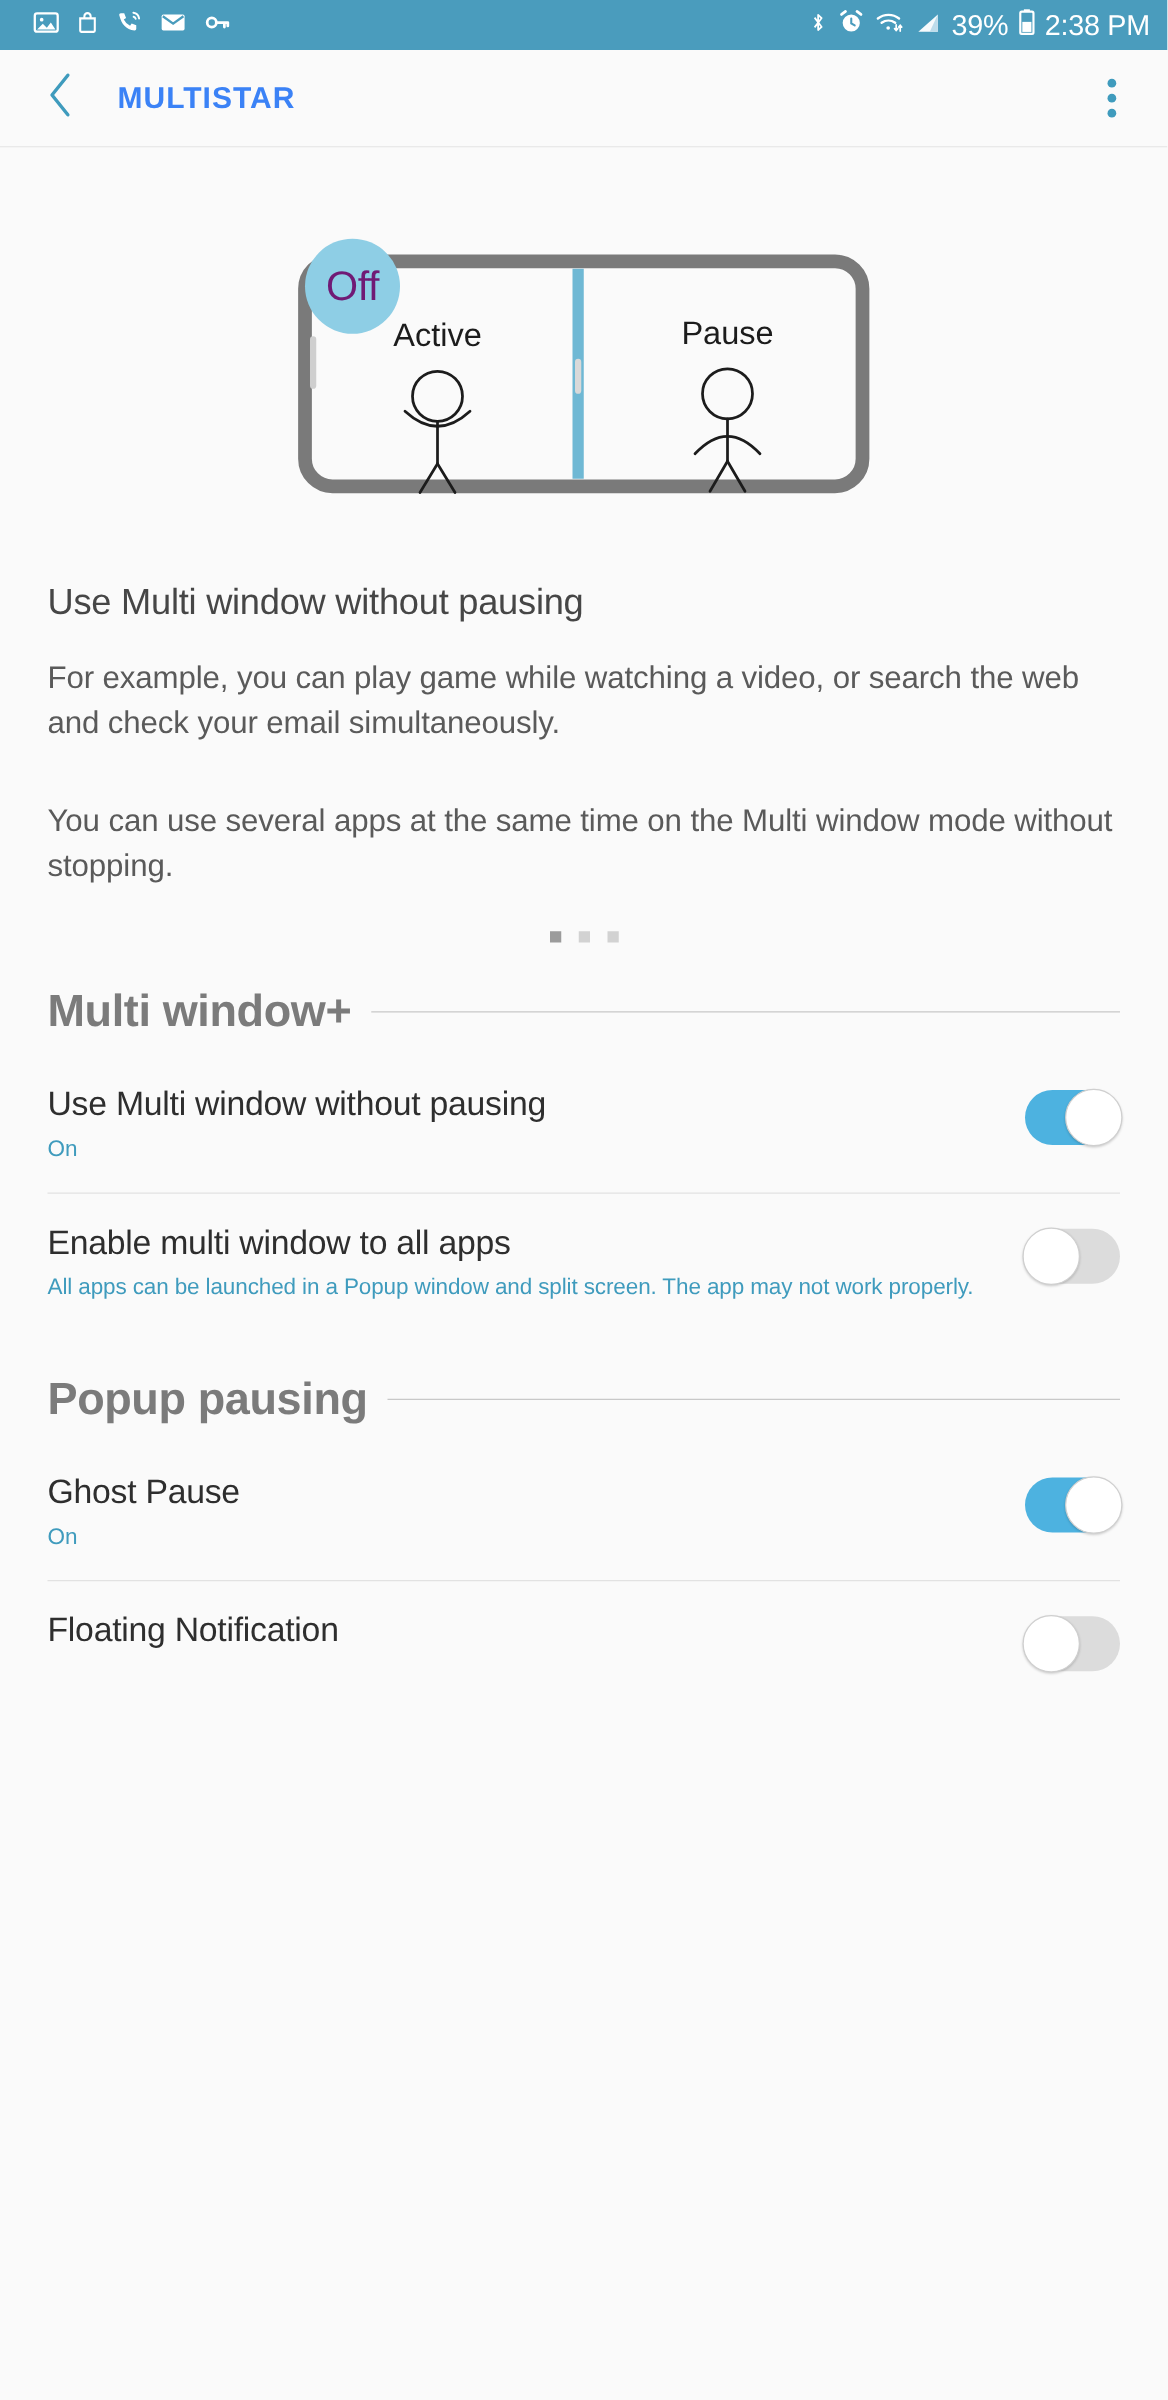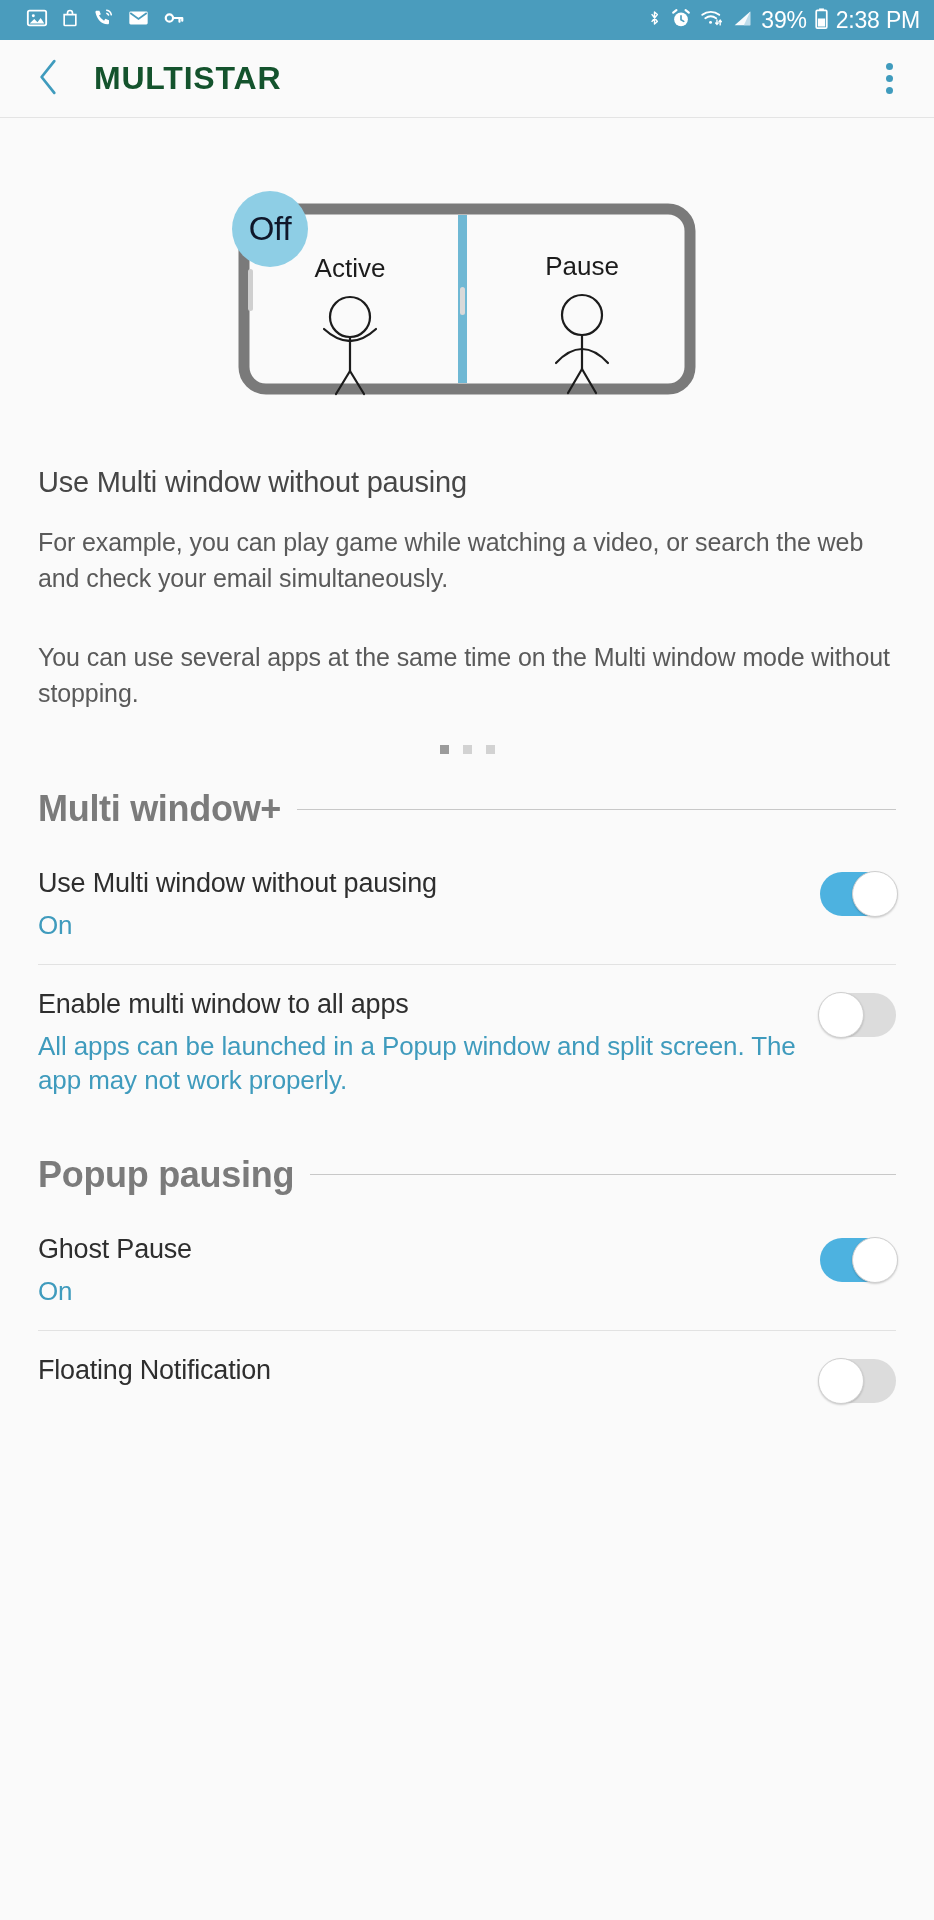--- a/index.html
+++ b/index.html
@@ -58,23 +58,23 @@
   }
   .back-btn {
     width: 46px;
     height: 46px;
     display: flex;
     align-items: center;
     justify-content: center;
     cursor: pointer;
   }
   .app-title {
-    font-size: 32px;
+    font-size: 24px;
     font-weight: bold;
-    color: #14532d;
+    color: #3b82f6;
     letter-spacing: 0.8px;
     margin-left: 22px;
     flex: 1;
   }
   .overflow-btn {
     width: 46px;
     height: 48px;
     display: flex;
     flex-direction: column;
     align-items: center;
@@ -107,32 +107,32 @@
     justify-content: center;
     margin-top: 28px;
   }
   .hero-inner {
     position: relative;
     width: 470px;
     height: 215px;
   }
   .off-badge {
     position: absolute;
-    left: 0px;
+    left: 12px;
     top: 2px;
     width: 76px;
     height: 76px;
     border-radius: 50%;
     background: #8ecee5;
     display: flex;
     align-items: center;
     justify-content: center;
     z-index: 4;
     font-size: 33px;
-    color: #0f172a;
+    color: #701a75;
     letter-spacing: -0.3px;
   }
 
   
   .intro {
     padding: 0 38px;
     margin-top: 20px;
   }
   .intro-title {
     font-size: 29px;
@@ -194,21 +194,21 @@
     cursor: pointer;
   }
   .row-text { flex: 1; padding-right: 22px; }
   .row-title {
     font-size: 27px;
     color: #2e2e2e;
     letter-spacing: -0.2px;
     line-height: 1.18;
   }
   .row-sub {
-    font-size: 26px;
+    font-size: 18px;
     color: #3f9bbd;
     margin-top: 8px;
     line-height: 1.32;
     letter-spacing: -0.1px;
   }
   .divider {
     height: 1px;
     background: #e2e2e2;
     margin: 0 38px;
   }

